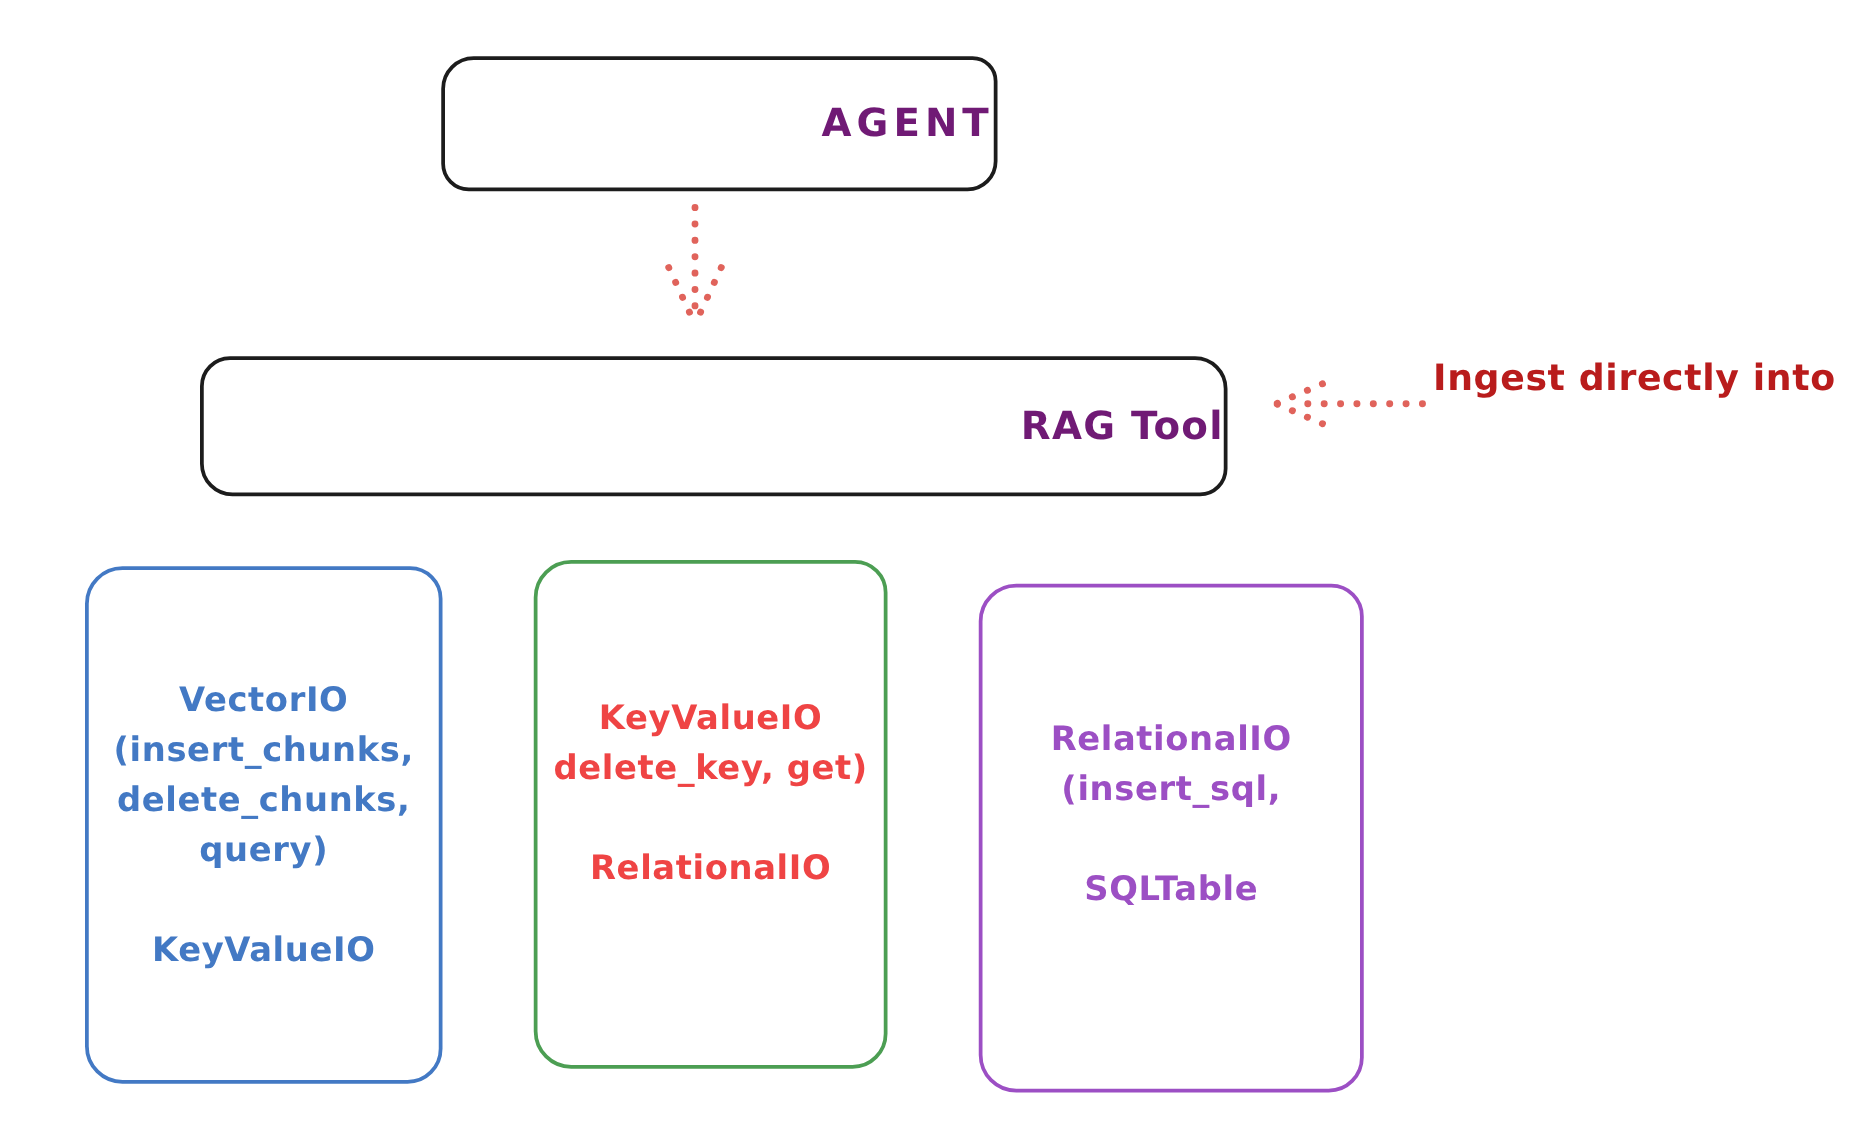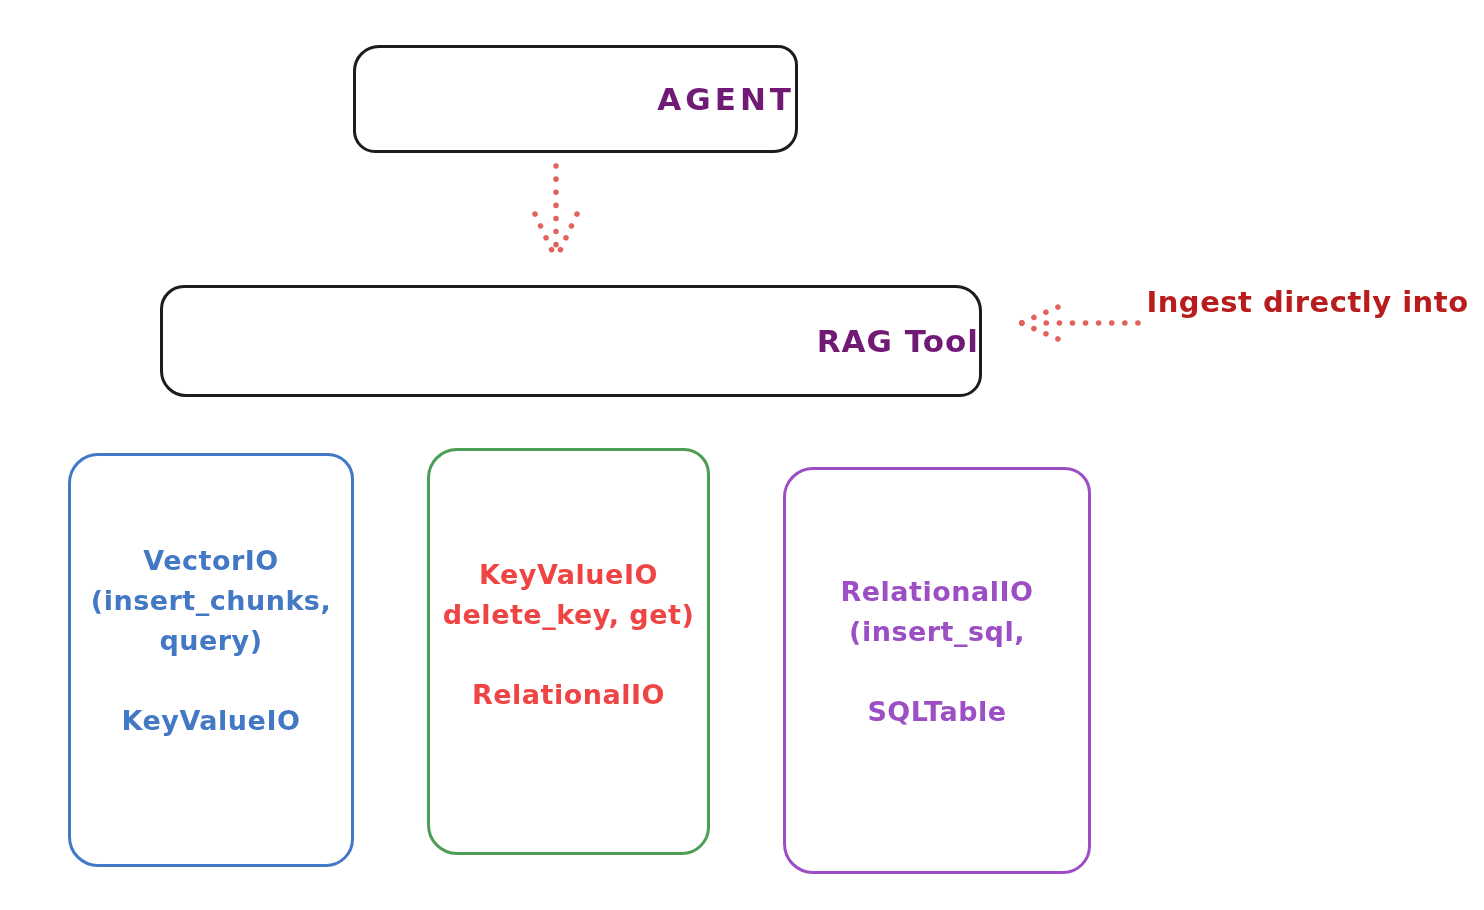--- a/index.html
+++ b/index.html
@@ -128,20 +128,21 @@
   </svg>
 
   <div class="annotation">
     <div>Ingest directly into</div>
   </div>
 
   <div class="box io-box io-box-blue">
     <div class="io-lines">
       <div>VectorIO</div>
       <div>(insert_chunks,</div>
+      <div>delete_chunks,</div>
       <div>query)</div>
       <div class="line-gap"></div>
       <div>KeyValueIO</div>
     </div>
   </div>
 
   <div class="box io-box io-box-green">
     <div class="io-lines">
       <div>KeyValueIO</div>
       <div>delete_key, get)</div>

